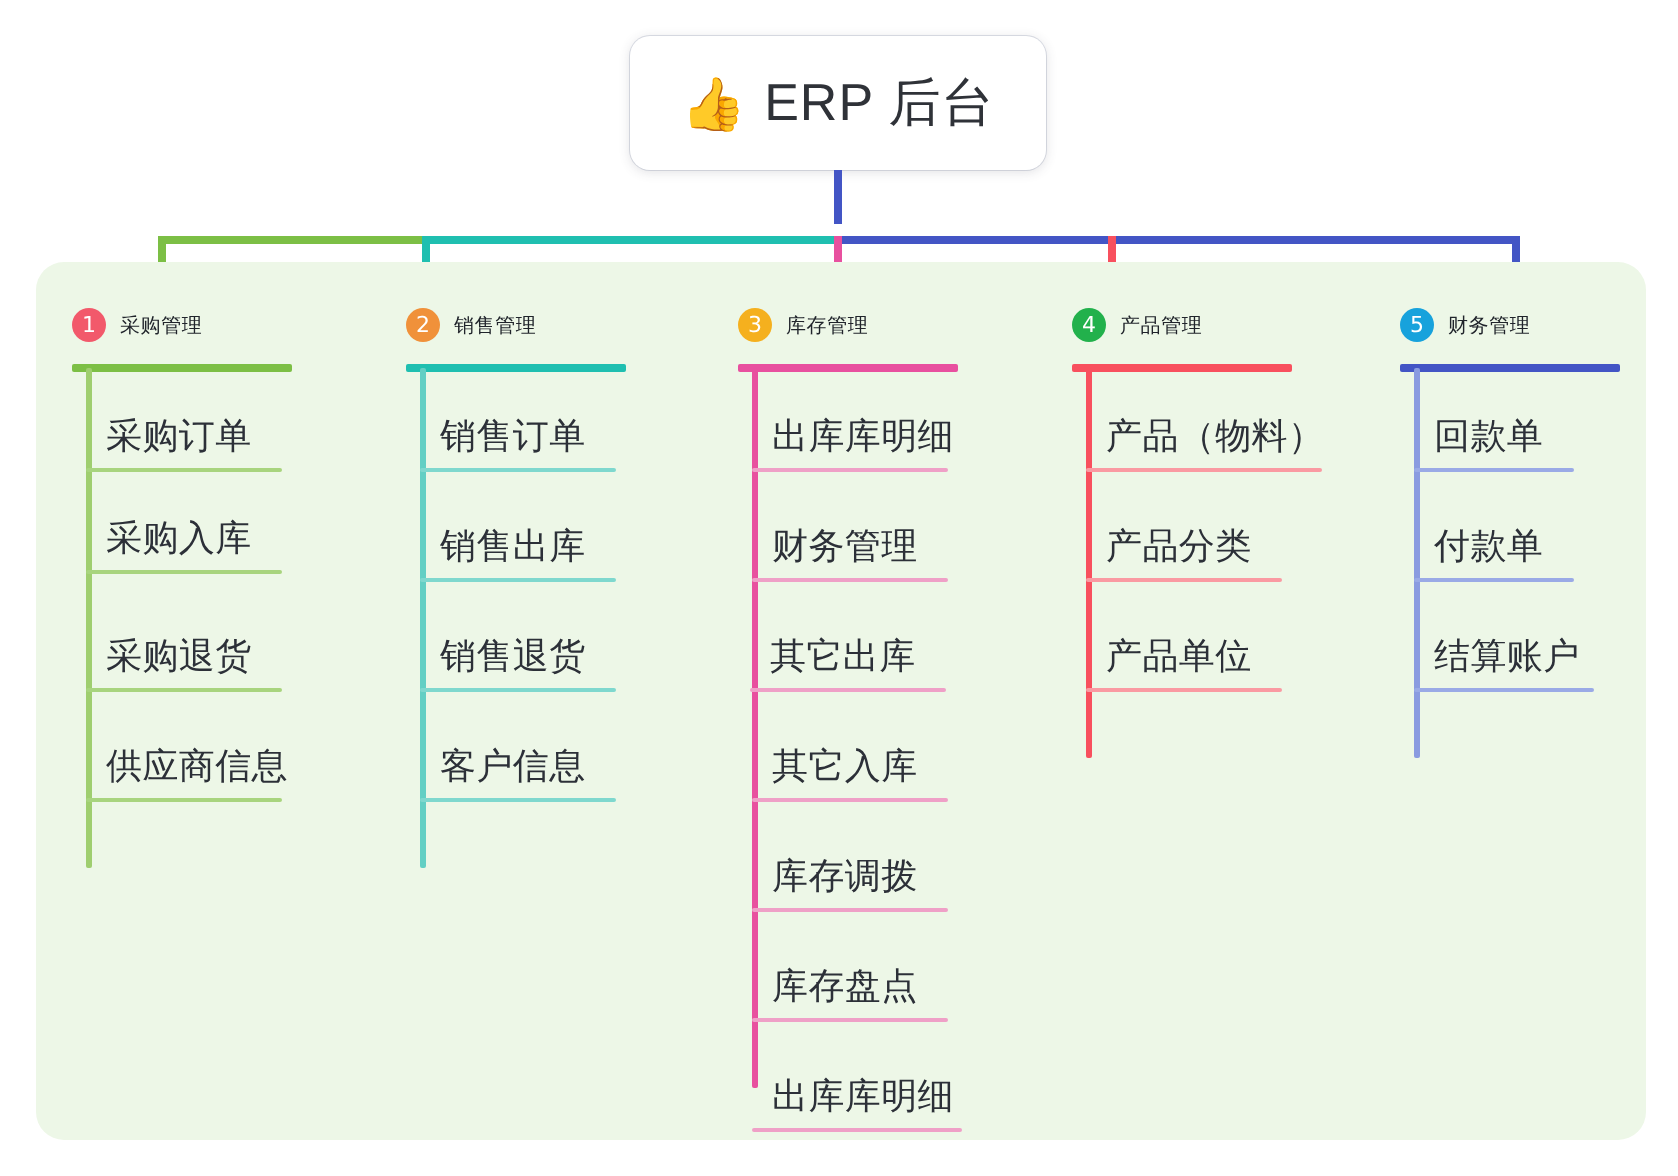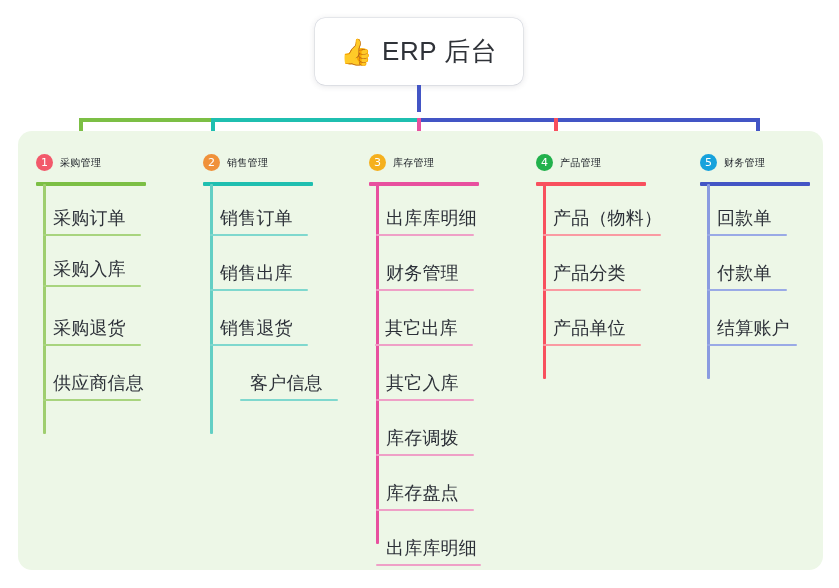--- a/index.html
+++ b/index.html
@@ -124,21 +124,21 @@
       <div class="leaf-rule" style="width:98px;background:#7fd8ce;"></div>
     </div>
     <div class="leaf" style="left:7px;top:102px;width:98px;height:48px;">
       <span class="leaf-label">销售出库</span>
       <div class="leaf-rule" style="width:98px;background:#7fd8ce;"></div>
     </div>
     <div class="leaf" style="left:7px;top:157px;width:98px;height:48px;font-family:Liberation Mono, monospace;">
       <span class="leaf-label">销售退货</span>
       <div class="leaf-rule" style="width:98px;background:#7fd8ce;"></div>
     </div>
-    <div class="leaf" style="left:7px;top:212px;width:98px;height:48px;margin-left:30px;">
+    <div class="leaf" style="left:7px;top:212px;width:98px;height:48px;">
       <span class="leaf-label">客户信息</span>
       <div class="leaf-rule" style="width:98px;background:#7fd8ce;"></div>
     </div>
   </div>
 
   <div class="column" style="left:369px;top:141px;width:160px;">
     <div class="col-head">
       <span class="badge" style="background:#f5b01e;">3</span>
       <span class="col-title">库存管理</span>
     </div>

